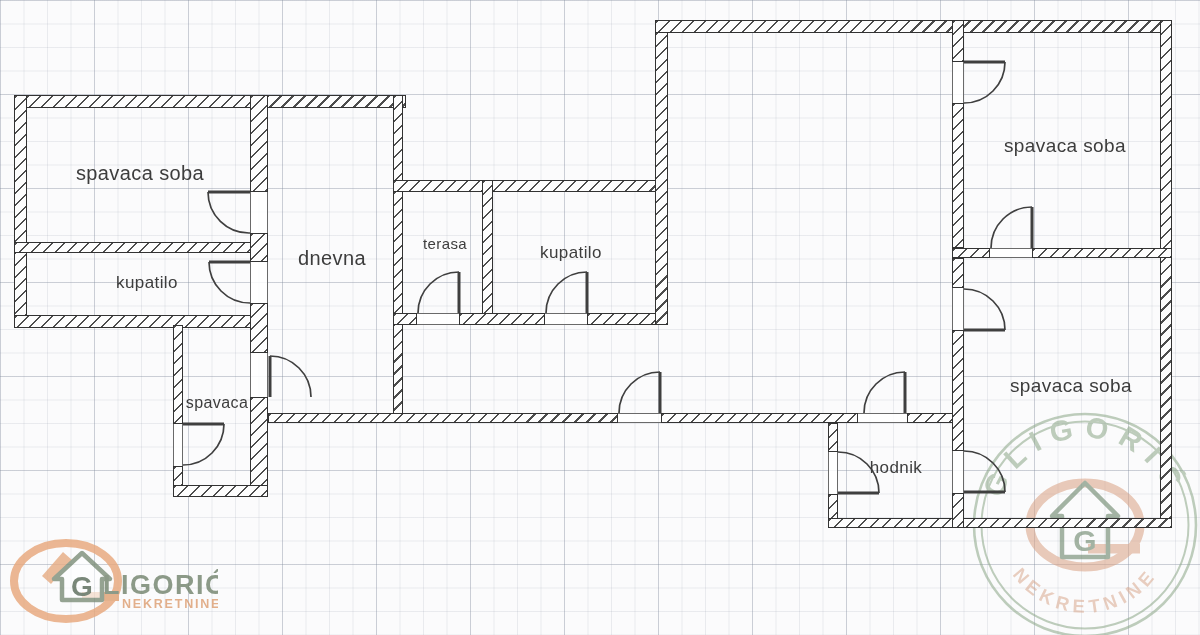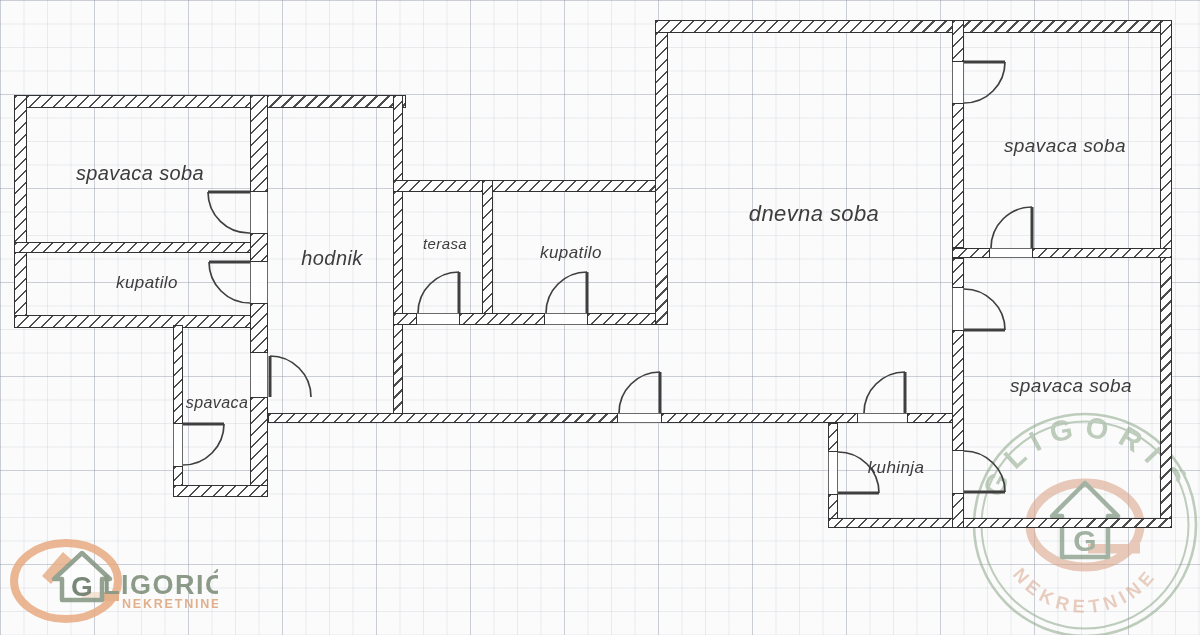--- a/index.html
+++ b/index.html
@@ -18,21 +18,21 @@
     position:absolute;box-sizing:border-box;
     background-color:#fdfdfd;
     background-image:repeating-linear-gradient(135deg,#4d4d4d 0 1.8px,transparent 1.8px 8.5px);
     border:1.5px solid #333;
   }
   .sill{position:absolute;box-sizing:border-box;background:rgba(255,255,255,.85);}
   .sill.h{border-top:1.4px solid #6a6a6a;border-bottom:1.4px solid #6a6a6a;}
   .sill.v{border-left:1.4px solid #6a6a6a;border-right:1.4px solid #6a6a6a;}
   .room-label{
     position:absolute;transform:translate(-50%,-50%);
-    color:#3d3d3d;white-space:nowrap;letter-spacing:.4px;font-style:italic;
+    color:#3d3d3d;white-space:nowrap;letter-spacing:.4px;
   }
   svg{position:absolute;left:0;top:0;}
   #doors{z-index:30;}
   .wm{position:absolute;z-index:5;}
   .wall,.sill{z-index:20;}
   .room-label{z-index:40;}
 </style>
 </head>
 <body>
 
@@ -171,22 +171,21 @@
       </g>
       <g>
         <path d="M270,397 L270,356" stroke-width="3"></path>
           <path d="M270,356 A41,41 0 0 1 311,397" stroke-width="1.7"></path>
       </g>
     </g>
   </svg>
 
   <div class="room-label" style="left:140px;top:173px;font-size:20px">spavaca soba</div>
   <div class="room-label" style="left:147px;top:283px;font-size:17px">kupatilo</div>
-  <div class="room-label" style="left:332px;top:258px;font-size:20px">hodnik</div>
+  <div class="room-label" style="left:332px;top:258px;font-size:20px">dnevna</div>
   <div class="room-label" style="left:445px;top:243px;font-size:15px">terasa</div>
   <div class="room-label" style="left:571px;top:253px;font-size:17px">kupatilo</div>
-  <div class="room-label" style="left:814px;top:214px;font-size:22px">dnevna soba</div>
   <div class="room-label" style="left:1065px;top:146px;font-size:19px">spavaca soba</div>
   <div class="room-label" style="left:1071px;top:386px;font-size:19px">spavaca soba</div>
   <div class="room-label" style="left:217px;top:403px;font-size:16px">spavaca</div>
-  <div class="room-label" style="left:896px;top:468px;font-size:17px">kuhinja</div>
+  <div class="room-label" style="left:896px;top:468px;font-size:17px">hodnik</div>
 
 </div>
 
 </body></html>

